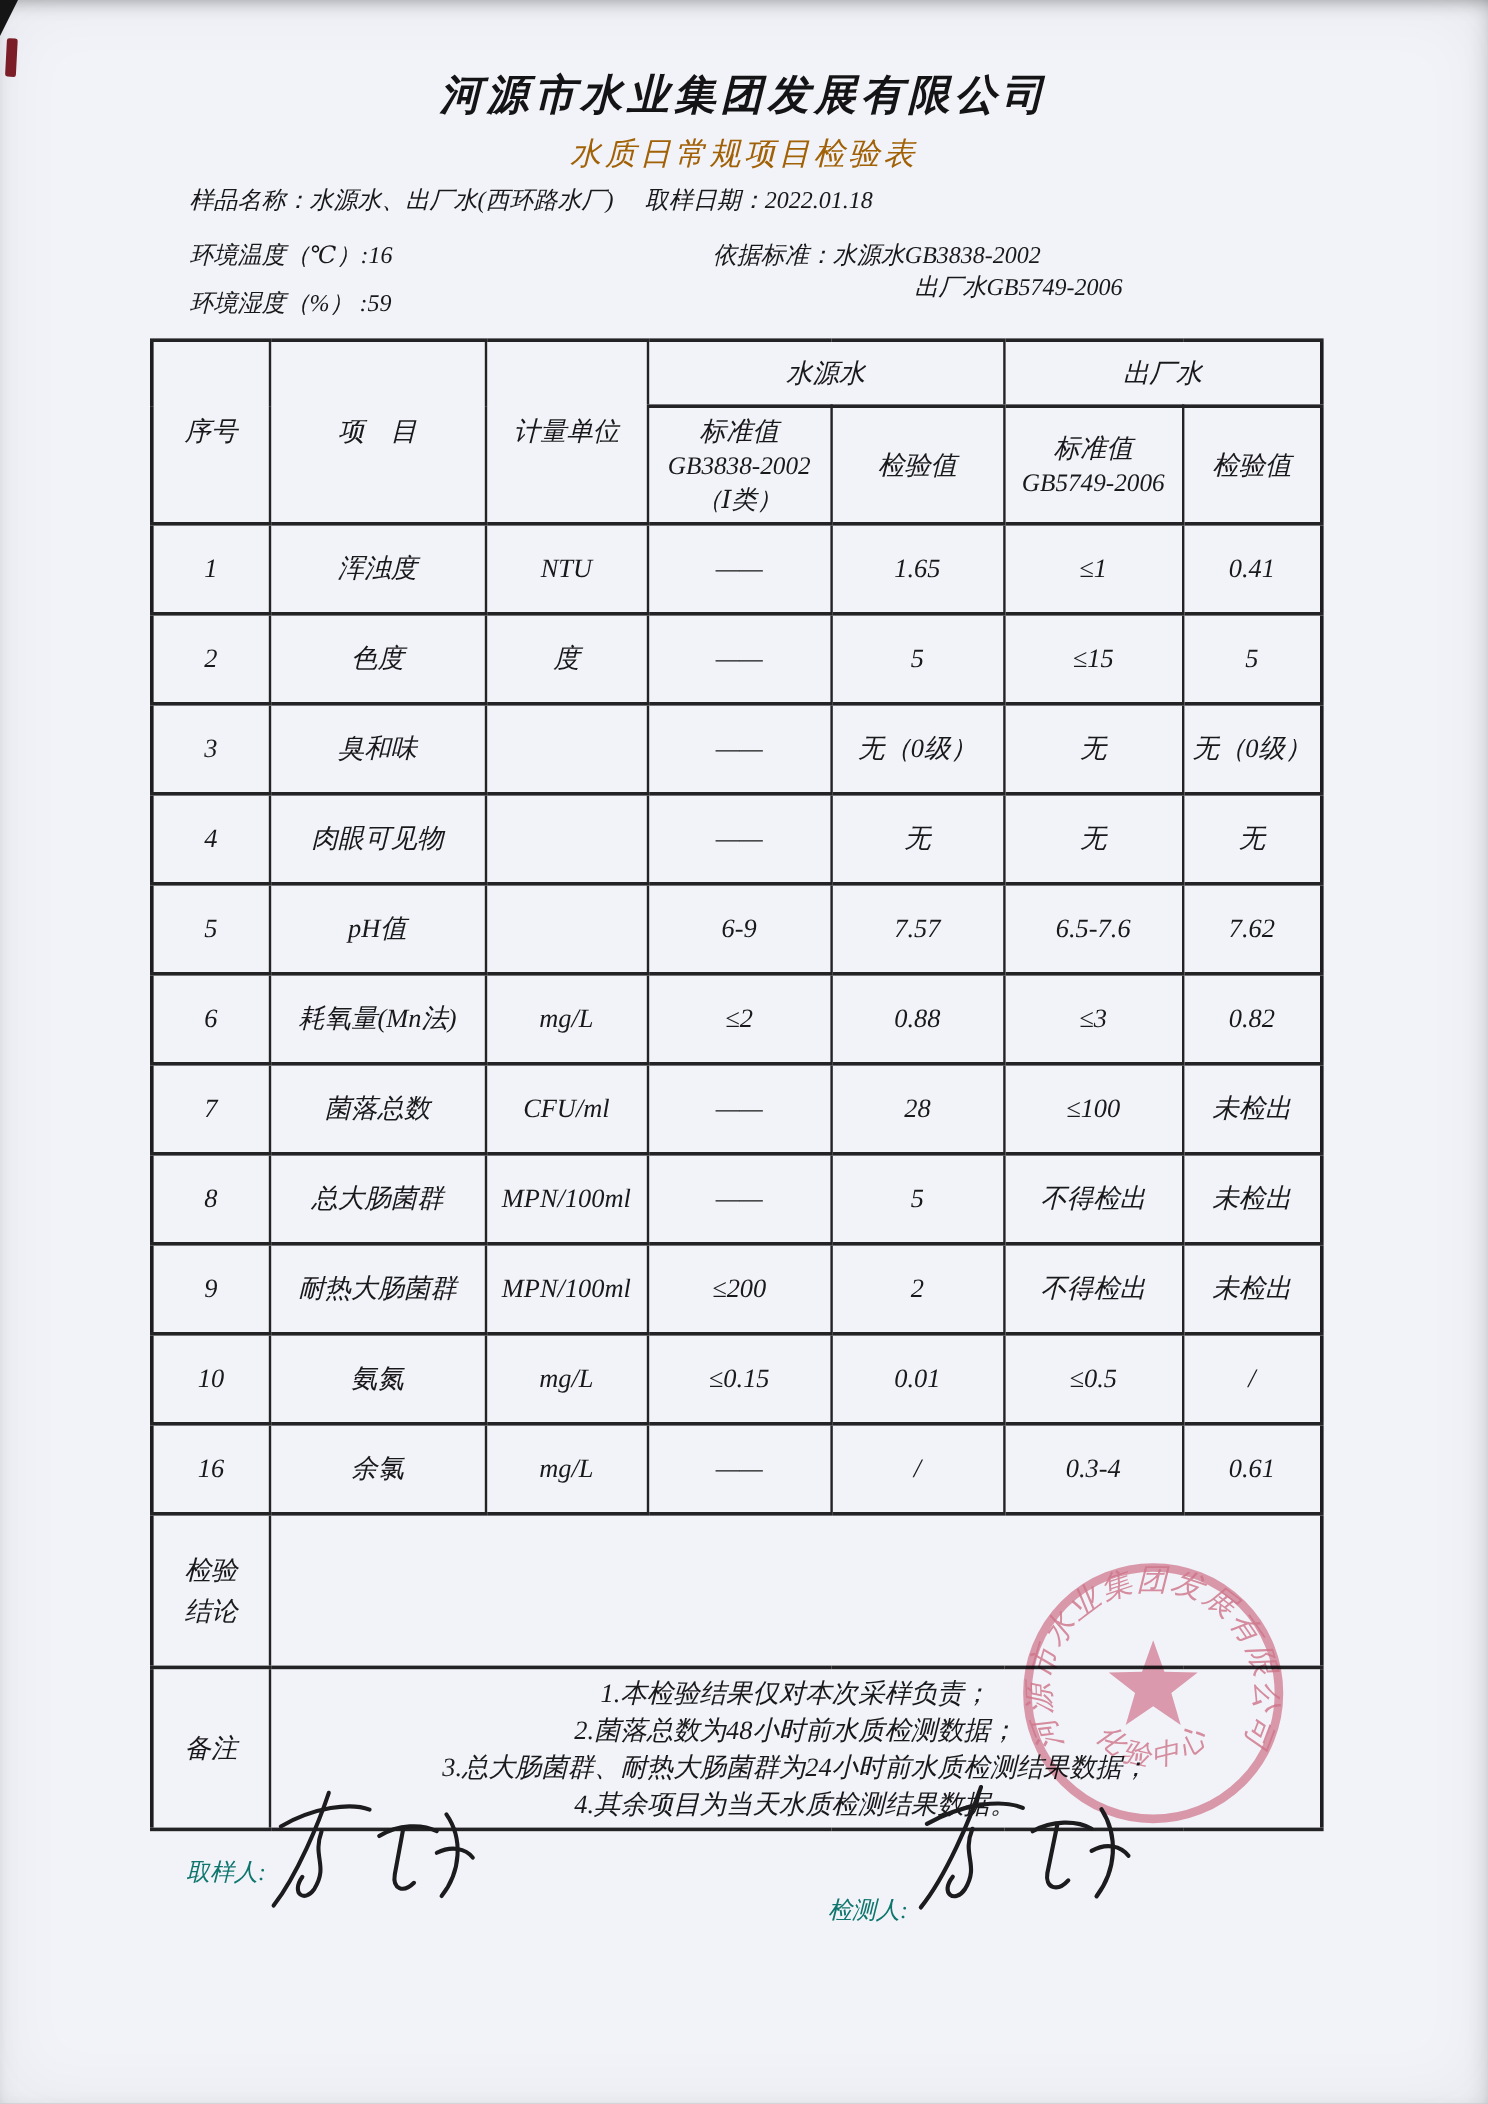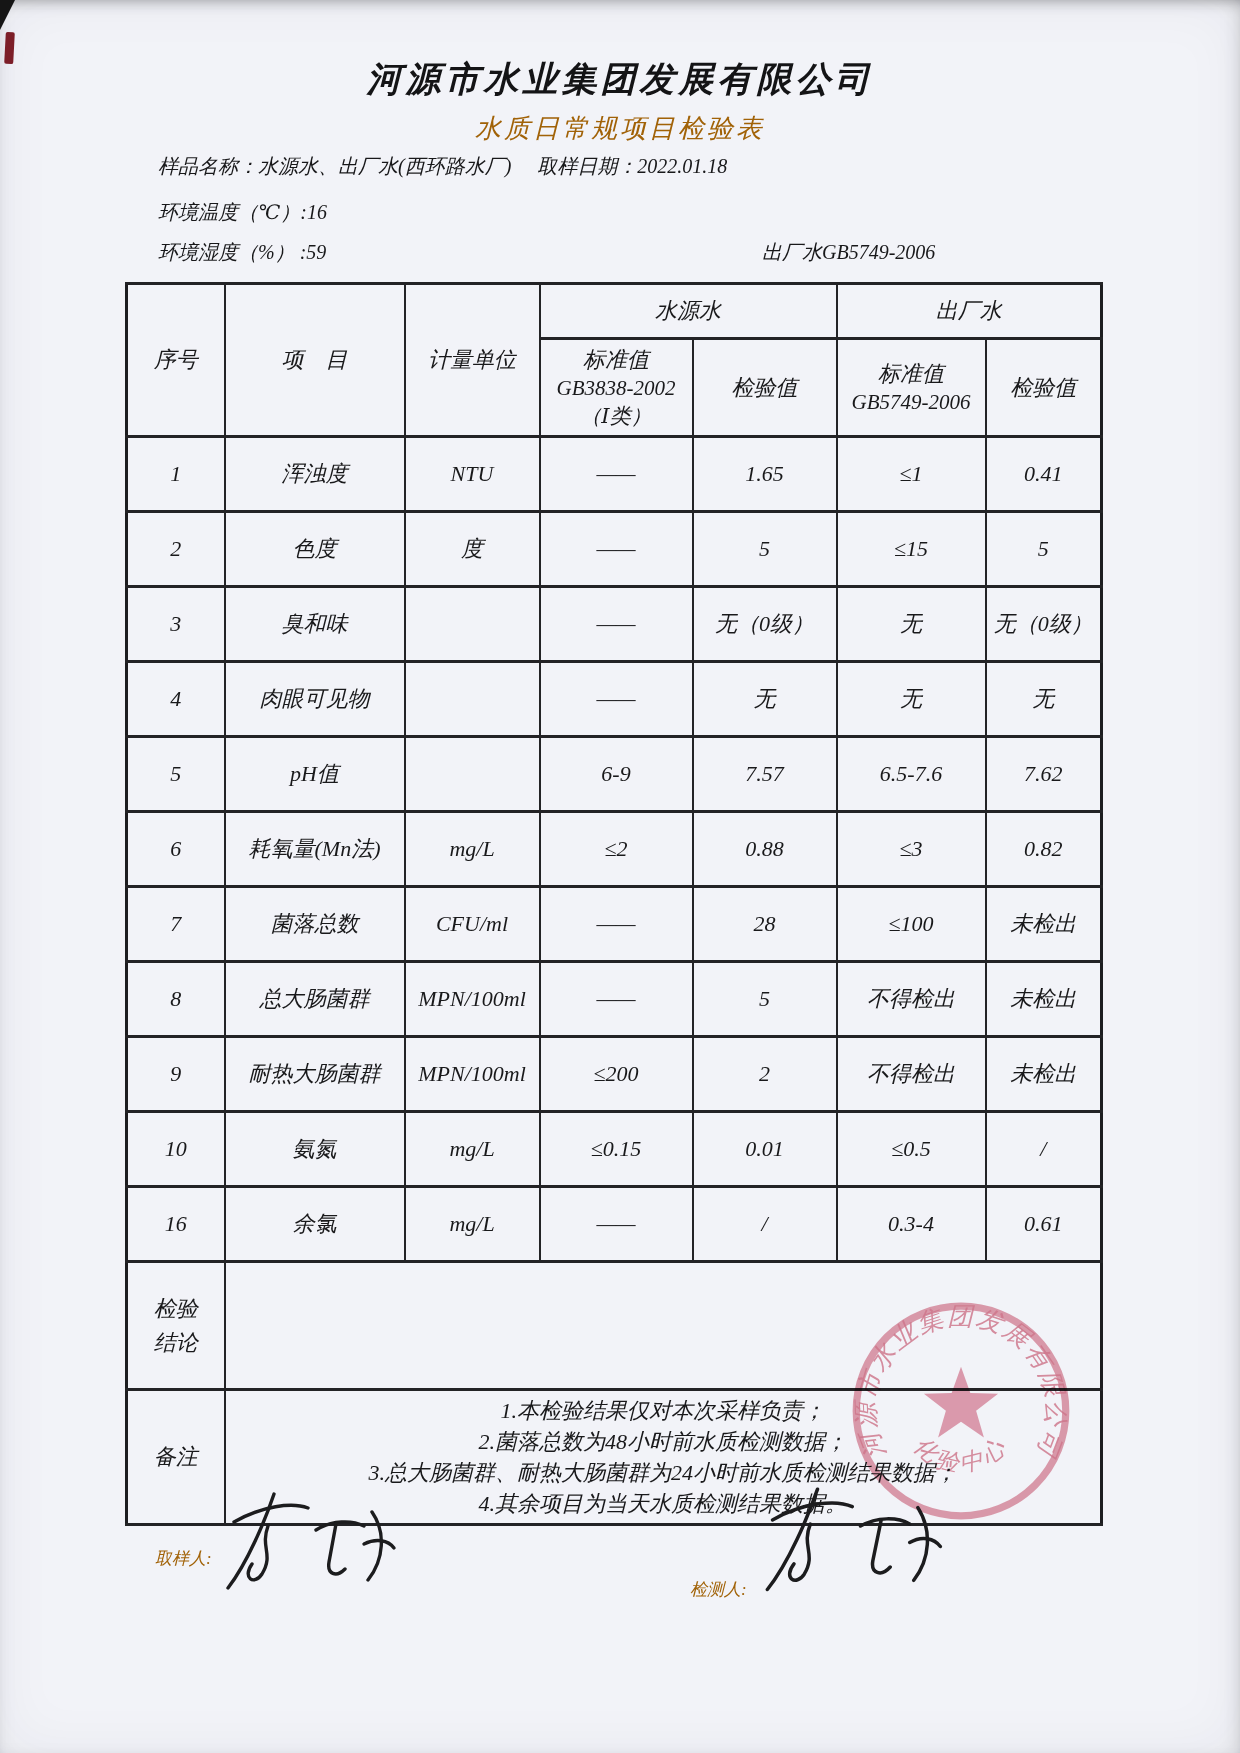--- a/index.html
+++ b/index.html
@@ -21,39 +21,39 @@
     font-family:"Liberation Sans","DejaVu Sans",sans-serif;
     font-size:35px;font-weight:bold;letter-spacing:4px;color:#141416;}
   .form-title{position:absolute;top:111px;left:0;width:100%;text-align:center;
     font-size:26px;letter-spacing:3px;color:#a16207;}
   .info-line{position:absolute;font-size:20px;white-space:nowrap;color:#18181a;}
   .info-1{top:153px;left:158px;}
   .info-1 .gap{display:inline-block;width:26px;}
   .info-temp{top:199px;left:158px;}
   .info-basis{top:199px;left:594px;}
   .info-humid{top:239px;left:158px;}
-  .info-basis2{top:239px;left:762px;}
+  .info-basis2{top:226px;left:762px;}
 
   table.results{position:absolute;left:125px;top:282px;width:975px;
     border-collapse:collapse;table-layout:fixed;}
   table.results td{border:2px solid #232326;border-top-width:3px;border-bottom-width:3px;
     text-align:center;vertical-align:middle;font-size:22px;padding:0;color:#19191b;}
   table.results{border:3px solid #1d1d20;}
   tr.r-group{height:55px;}
   tr.r-sub{height:98px;}
   tr.r-data{height:75px;}
   tr.r-conc{height:128px;}
   tr.r-rem{height:135px;}
   td.item-cell{text-align:left;padding-left:12px;margin-left:16px;}
   .hdr-line{line-height:29px;}
   .hdr-small{font-size:21px;line-height:28px;}
   td.remarks-cell{text-align:left;padding:4px 8px 4px 14px;line-height:31px;font-size:22px;}
   .conc-label div{line-height:34px;text-align:center;}
 
-  .sig-label{position:absolute;font-size:17px;color:#a16207;}
+  .sig-label{position:absolute;font-size:20px;color:#0f766e;}
   .sig-label-sampler{top:1547px;left:155px;}
   .sig-label-tester{top:1578px;left:690px;}
   .sig-svg{position:absolute;}
   .sig-1{left:212px;top:1482px;}
   .sig-2{left:752px;top:1478px;}
 
   .stamp{position:absolute;left:848px;top:1298px;width:226px;height:226px;
     mix-blend-mode:multiply;opacity:.88;}
 </style>
 </head>
@@ -64,20 +64,23 @@
   <div class="corner-wedge"></div>
   <div class="red-mark"></div>
 
   <div class="company-title">河源市水业集团发展有限公司</div>
   <div class="form-title">水质日常规项目检验表</div>
 
   <div class="info-line info-1">
     <span>样品名称：</span><span>水源水、出厂水(西环路水厂)</span><span class="gap"></span><span>取样日期：</span><span>2022.01.18</span>
   </div>
   <div class="info-line info-temp">环境温度（℃）:16</div>
+  <div class="info-line info-basis">
+    <span>依据标准：</span><span>水源水GB3838-2002</span>
+  </div>
   <div class="info-line info-humid">环境湿度（%）  :59</div>
   <div class="info-line info-basis2">出厂水GB5749-2006</div>
 
   <table class="results">
     <colgroup>
       <col style="width:98px">
         <col style="width:180px">
         <col style="width:135px">
       <col style="width:153px">
         <col style="width:144px">

